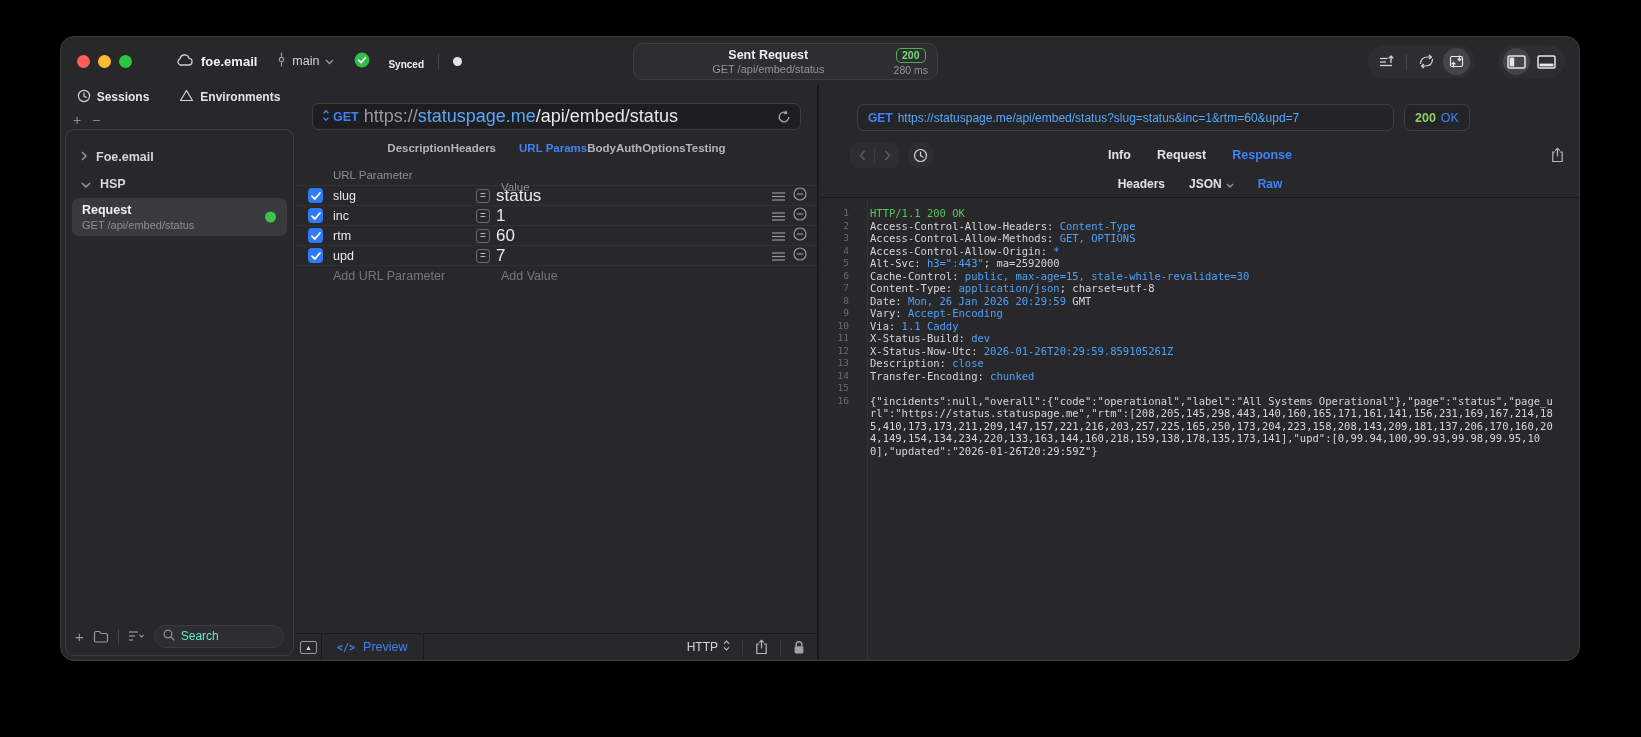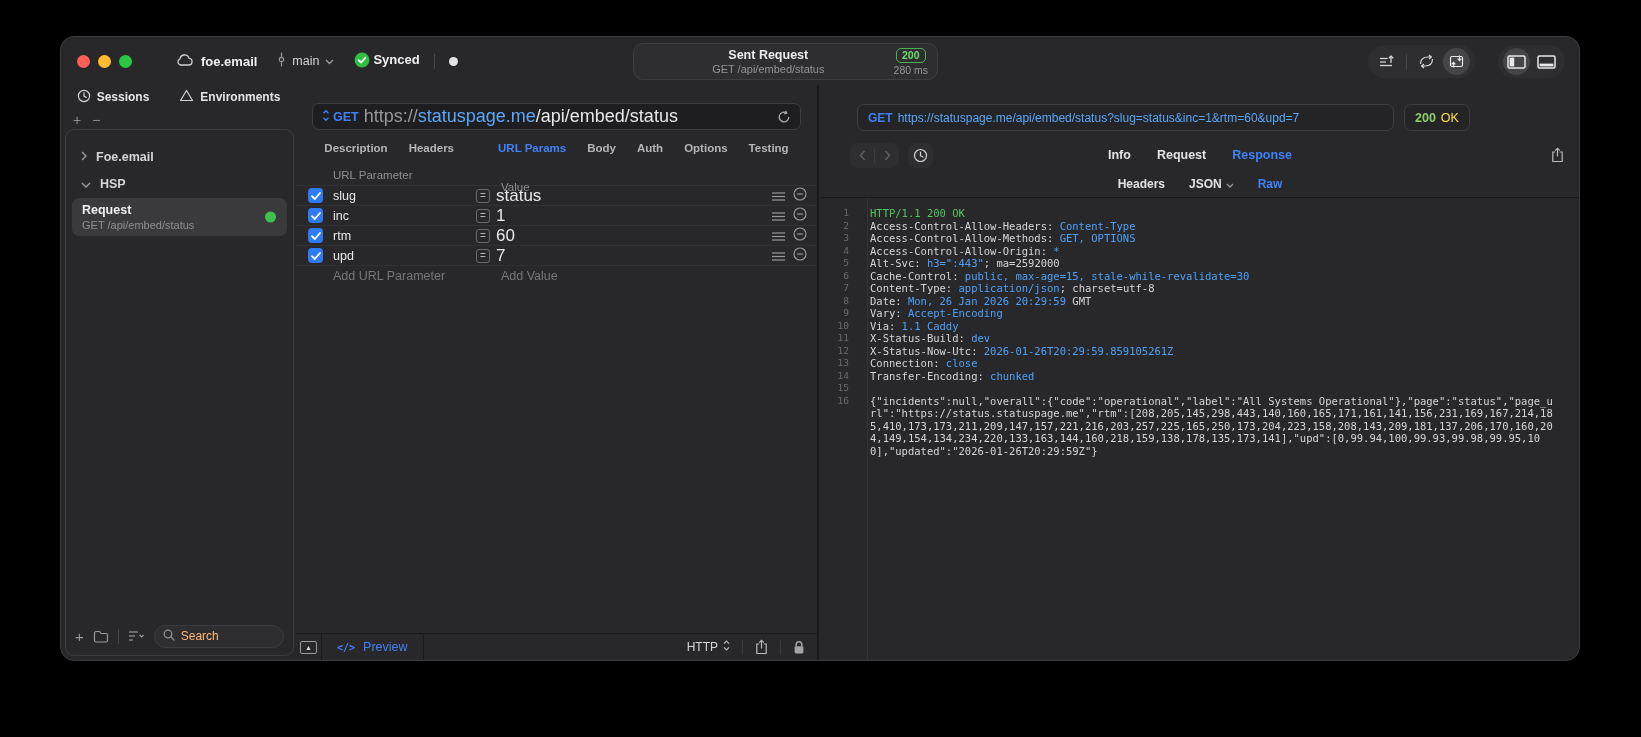--- a/index.html
+++ b/index.html
@@ -10,21 +10,21 @@
     box-shadow:0 25px 60px rgba(0,0,0,.65); }
   
   .titlebar { position:absolute; left:0; top:0; right:0; height:48px; display:flex;
     align-items:center; padding:0 16px; }
   .lights { display:flex; gap:8px; }
   .light { width:13px; height:13px; border-radius:50%; }
   .l-close{background:#ff5f57;} .l-min{background:#febc2e;} .l-max{background:#28c840;}
   .proj-group { display:flex; align-items:center; gap:8px; margin-left:44px; }
   .proj-name { color:#f0f0f2; font-size:13px; font-weight:700; }
   .branch-group { display:flex; align-items:center; gap:6px; margin-left:20px; color:#d4d4d8; font-size:12.5px; }
-  .sync-group { display:flex; align-items:flex-start; gap:3px; margin-left:20px; color:#f0f0f2; font-size:13px; font-weight:600;}
+  .sync-group { display:flex; align-items:flex-end; gap:18px; margin-left:20px; color:#f0f0f2; font-size:10px; font-weight:600;}
   .tb-divider { width:1px; height:15px; background:#47474a; margin:0 14px; }
   .white-dot { width:9px; height:9px; border-radius:50%; background:#e3e3e6; }
   .center-pill { position:absolute; left:572px; top:6px; width:305px; height:37px;
     background:#2e2e30; border:1px solid #3e3e40; border-radius:10px;
     display:flex; align-items:center; padding:8px 9px; }
   .cp-text { flex:1; text-align:center; }
   .cp-title { color:#ececf0; font-size:12.5px; font-weight:600; line-height:15px;}
   .cp-sub { color:#94949a; font-size:11px; line-height:13px; }
   .cp-right { display:flex; flex-direction:column; align-items:center; gap:1px; }
   .cp-badge { border:1.5px solid #4fae54; color:#6fdc71; border-radius:5px;
@@ -51,32 +51,32 @@
   .req-title { font-size:12.5px; color:#f0f0f2; font-weight:600; }
   .req-sub { font-size:11px; color:#8e8e93; margin-top:2px; }
   .req-dot { position:absolute; right:11px; top:50%; transform:translateY(-50%);
     width:11px; height:11px; border-radius:50%; background:#3fc24c; }
   .sb-toolbar { position:absolute; left:9px; right:9px; bottom:7px; height:24px;
     display:flex; align-items:center; gap:9px; }
   .sb-tool { display:flex; align-items:center; color:#98989d; font-size:15px; }
   .sb-tb-sep { width:1px; height:15px; background:#47474a; }
   .search-pill { flex:1; height:23px; background:#2e2e30; border:1px solid #3c3c3e;
     border-radius:12px; display:flex; align-items:center; padding:0 8px; gap:6px;
-    font-size:12px; color:#fdba74; }
+    font-size:12px; color:#5eead4; }
   
   .reqpanel { position:absolute; left:235px; top:48px; width:523px; bottom:0;
     border-right:2px solid #19191b; }
   .urlbar { margin:18px 16px 0; height:27px; background:#1e1e20; border:1px solid #3e3e40;
     border-radius:7px; display:flex; align-items:center; padding:0 9px; gap:5px; }
   .method { color:#3f82f7; font-weight:700; font-size:12.5px; display:flex; align-items:center; gap:3px; }
   .url { font-size:18px; white-space:nowrap; }
   .u-scheme{ color:#98989d; } .u-host{ color:#5ba7f7; } .u-path{ color:#e8e8ec; }
   .refresh { margin-left:auto; display:flex; }
   .req-tabs { height:36px; display:flex; align-items:center; justify-content:center;
-    gap:21px; font-size:11.5px; color:#b4b4b9; font-weight:600; }
+    font-size:11.5px; color:#b4b4b9; font-weight:600; }
   .req-tabs .tab.active { color:#3f82f7;margin-left:23px; }
   .p-head { height:20px; position:relative; color:#8e8e93; font-size:11.5px;
     border-bottom:1px solid #323234; }
   .p-head span { position:absolute; top:3px; }
   .ph-name { left:37px; } .ph-value { left:205px;margin-top:12px; }
   .p-row { height:20px; display:flex; align-items:center; border-bottom:1px solid #323234; }
   .chk { margin-left:12px; width:15px; height:15px; border-radius:4px; background:#2f7bf5;
     display:flex; align-items:center; justify-content:center; flex:0 0 15px; }
   .p-name { margin-left:10px; width:143px; font-size:12.5px; color:#e8e8ec; }
   .eq { width:14px; height:14px; border:1px solid #6a6a6e; border-radius:3px; color:#b4b4b9;
@@ -101,21 +101,21 @@
   
   .resppanel { position:absolute; left:760px; top:48px; right:0; bottom:0; }
   .resp-top { margin-top:19px; display:flex; align-items:center; padding-left:36px; }
   .resp-url { width:537px; height:27px; border:1px solid #3e3e40; border-radius:7px;
     background:#242427; display:flex; align-items:center; padding:0 10px; font-size:12px; gap:5px; overflow:hidden; }
   .resp-url .m { color:#3f82f7; font-weight:700; }
   .resp-url .u { color:#58a6f8; white-space:nowrap; }
   .resp-status { margin-left:10px; height:27px; border:1px solid #3e3e40; border-radius:7px;
     background:#242427; display:flex; align-items:center; padding:0 10px; font-size:12.5px; gap:5px; }
   .resp-status .code { color:#8ccf68; font-weight:700; }
-  .resp-status .txt { color:#fde047; }
+  .resp-status .txt { color:#3b82f6; }
   .resp-nav { height:32px; margin-top:8px; display:flex; align-items:center; padding:0 15px; position:relative; }
   .nav-back { display:flex; height:25px; background:#2e2e30; border-radius:8px; overflow:hidden; margin-left:14px;}
   .nav-arrow { width:24px; display:flex; align-items:center; justify-content:center; }
   .nav-bsep { width:1px; background:#3c3c3e; margin:5px 0; }
   .nav-clock { width:25px; height:25px; background:#2e2e30; border-radius:8px; margin-left:9px;
     display:flex; align-items:center; justify-content:center; }
   .resp-tabs { position:absolute; left:50%; transform:translateX(-50%); display:flex; gap:26px;
     font-size:12.5px; color:#e2e2e6; font-weight:600; }
   .resp-tabs .tab.active, .resp-subtabs .tab.active { color:#3f82f7; }
   .nav-share { margin-left:auto; display:flex; }
@@ -544,21 +544,21 @@
           <div class="resp-line">
             <span class="no">11</span>
             <span class="code"><span class="c-p">X-Status-Build: </span><span class="c-v">dev</span></span>
           </div>
           <div class="resp-line">
             <span class="no">12</span>
             <span class="code"><span class="c-p">X-Status-Now-Utc: </span><span class="c-v">2026-01-26T20:29:59.859105261Z</span></span>
           </div>
           <div class="resp-line">
             <span class="no">13</span>
-            <span class="code"><span class="c-p">Connection: </span><span class="c-v">close</span></span>
+            <span class="code"><span class="c-p">Description: </span><span class="c-v">close</span></span>
           </div>
           <div class="resp-line">
             <span class="no">14</span>
             <span class="code"><span class="c-p">Transfer-Encoding: </span><span class="c-v">chunked</span></span>
           </div>
           <div class="resp-line">
             <span class="no">15</span>
             <span class="code">&nbsp;</span>
           </div>
           <div class="resp-line">

